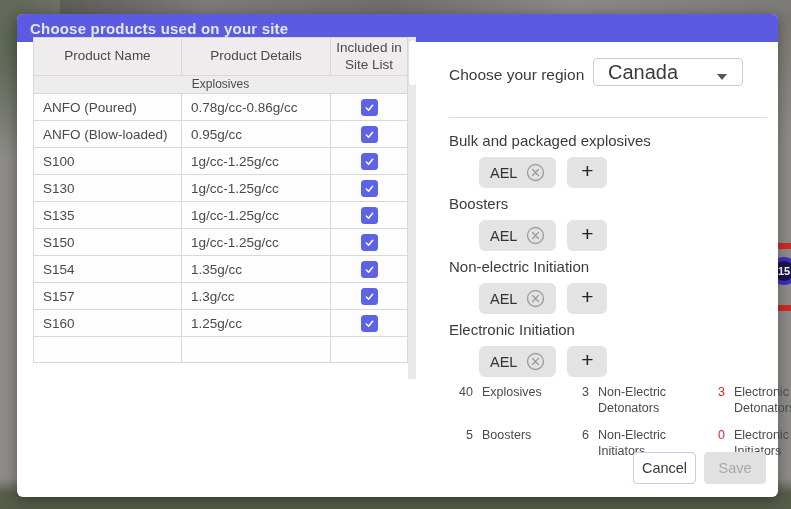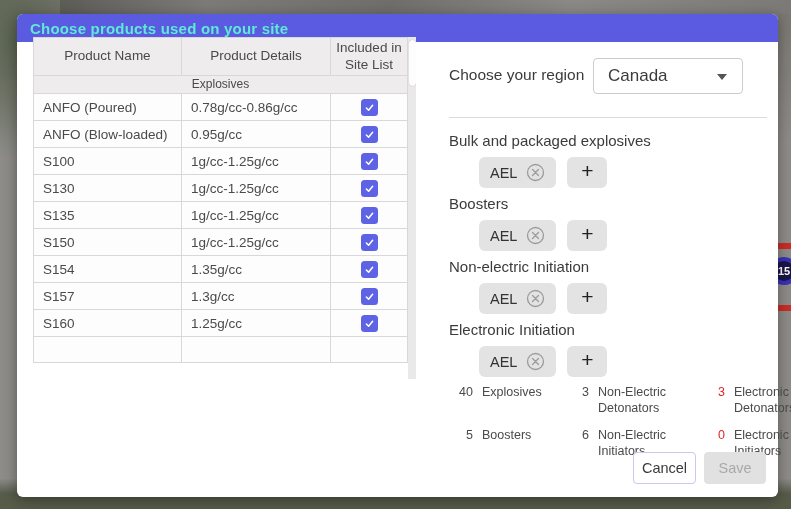--- a/index.html
+++ b/index.html
@@ -19,21 +19,21 @@
   .road-line.l1 { top:243px; }
   .road-line.l2 { top:305px; }
   .route-badge { position:absolute; left:770px; top:257px; width:28px; height:28px;
     border-radius:50%; background:#1a1547; border:4px solid #3a31bd; color:#fff;
     font-size:11px; font-weight:bold; display:flex; align-items:center; justify-content:center; z-index:1; }
   
   .modal { position:absolute; left:17px; top:14px; width:761px; height:483px;
     background:#fff; border-radius:6px; box-shadow:0 3px 14px rgba(0,0,0,.38); z-index:5; }
   .modal-header { height:28px; background:#5a5be0; border-radius:6px 6px 0 0;
     display:flex; align-items:center; padding-left:13px; }
-  .modal-title { color:#5eead4; font-size:15px; font-weight:700; letter-spacing:.2px; }
+  .modal-title { color:#e5e5e5; font-size:15px; font-weight:700; letter-spacing:.2px; }
   
   .table-wrap { position:absolute; left:16px; top:23px; width:383px; height:342px; overflow:hidden; }
   table.product-table { border-collapse:collapse; table-layout:fixed; width:374px; float:left; }
   .product-table col.c1{width:148px} .product-table col.c2{width:149px} .product-table col.c3{width:77px}
   .product-table th, .product-table td { border:1px solid #d8d8d8; font-weight:normal; }
   .product-table thead th { height:38px; background:#eeecec; font-size:13.5px; color:#4a4a4a;
     text-align:center; vertical-align:middle; line-height:1.25; padding:0 4px; }
   tr.group-row td { height:17px; background:#eeecec; text-align:center; font-size:12px;
     color:#4a4a4a; line-height:17px; }
   tbody tr.data-row td { height:27px; font-size:13.5px; color:#4a4a4a; padding-left:9px;
@@ -43,23 +43,23 @@
   .checkbox { display:inline-flex; width:17px; height:17px; background:#5e62e4; border-radius:3.5px;
     align-items:center; justify-content:center; vertical-align:middle; cursor:pointer; }
   .checkbox svg { display:block; }
   .scroll-track { position:absolute; right:0; top:0; width:8px; height:342px; background:#e9e9e9; }
   .scroll-thumb { position:absolute; left:0.5px; top:3px; width:7px; height:46px; background:#fdfdfd;
     border-radius:4px; box-shadow:0 0 1px rgba(0,0,0,.3); }
   
   .panel { position:absolute; left:432px; top:28px; width:318px; height:455px; }
   .region-row { position:absolute; top:16px; left:0; width:100%; height:36px; }
   .region-label { position:absolute; left:0; top:8px; font-size:15.5px; color:#3b3b3b; }
-  .region-select { position:absolute; left:144px; top:0; width:150px; height:36px; border:1px solid #ccc;
+  .region-select { position:absolute; left:144px; top:0; width:150px; height:28px; border:1px solid #ccc;
     border-radius:4px; background:#fff; display:flex; align-items:center; padding:0 14px;
-    font-size:17px; color:#3b3b3b; cursor:pointer; }
+    font-size:20px; color:#3b3b3b; cursor:pointer; }
   .caret { position:absolute; right:15px; top:15px; width:0; height:0;
     border-left:5px solid transparent; border-right:5px solid transparent; border-top:6px solid #555; }
   .divider { position:absolute; left:0; right:0; top:75px; height:1px; background:#dadada; }
   .sections { position:absolute; left:0; top:89px; width:100%; }
   .section { margin-bottom:6px; }
   .section-title { font-size:15px; color:#3b3b3b; line-height:20px; }
   .tag-row { display:flex; gap:11px; margin-top:6px; height:31px; margin-bottom:0;margin-left:30px; }
   .chip { display:inline-flex; align-items:center; gap:9px; height:31px; background:#e3e3e3;
     border-radius:6px; padding:0 11px; font-size:14.5px; color:#333; }
   .chip-x { display:inline-flex; cursor:pointer; }

